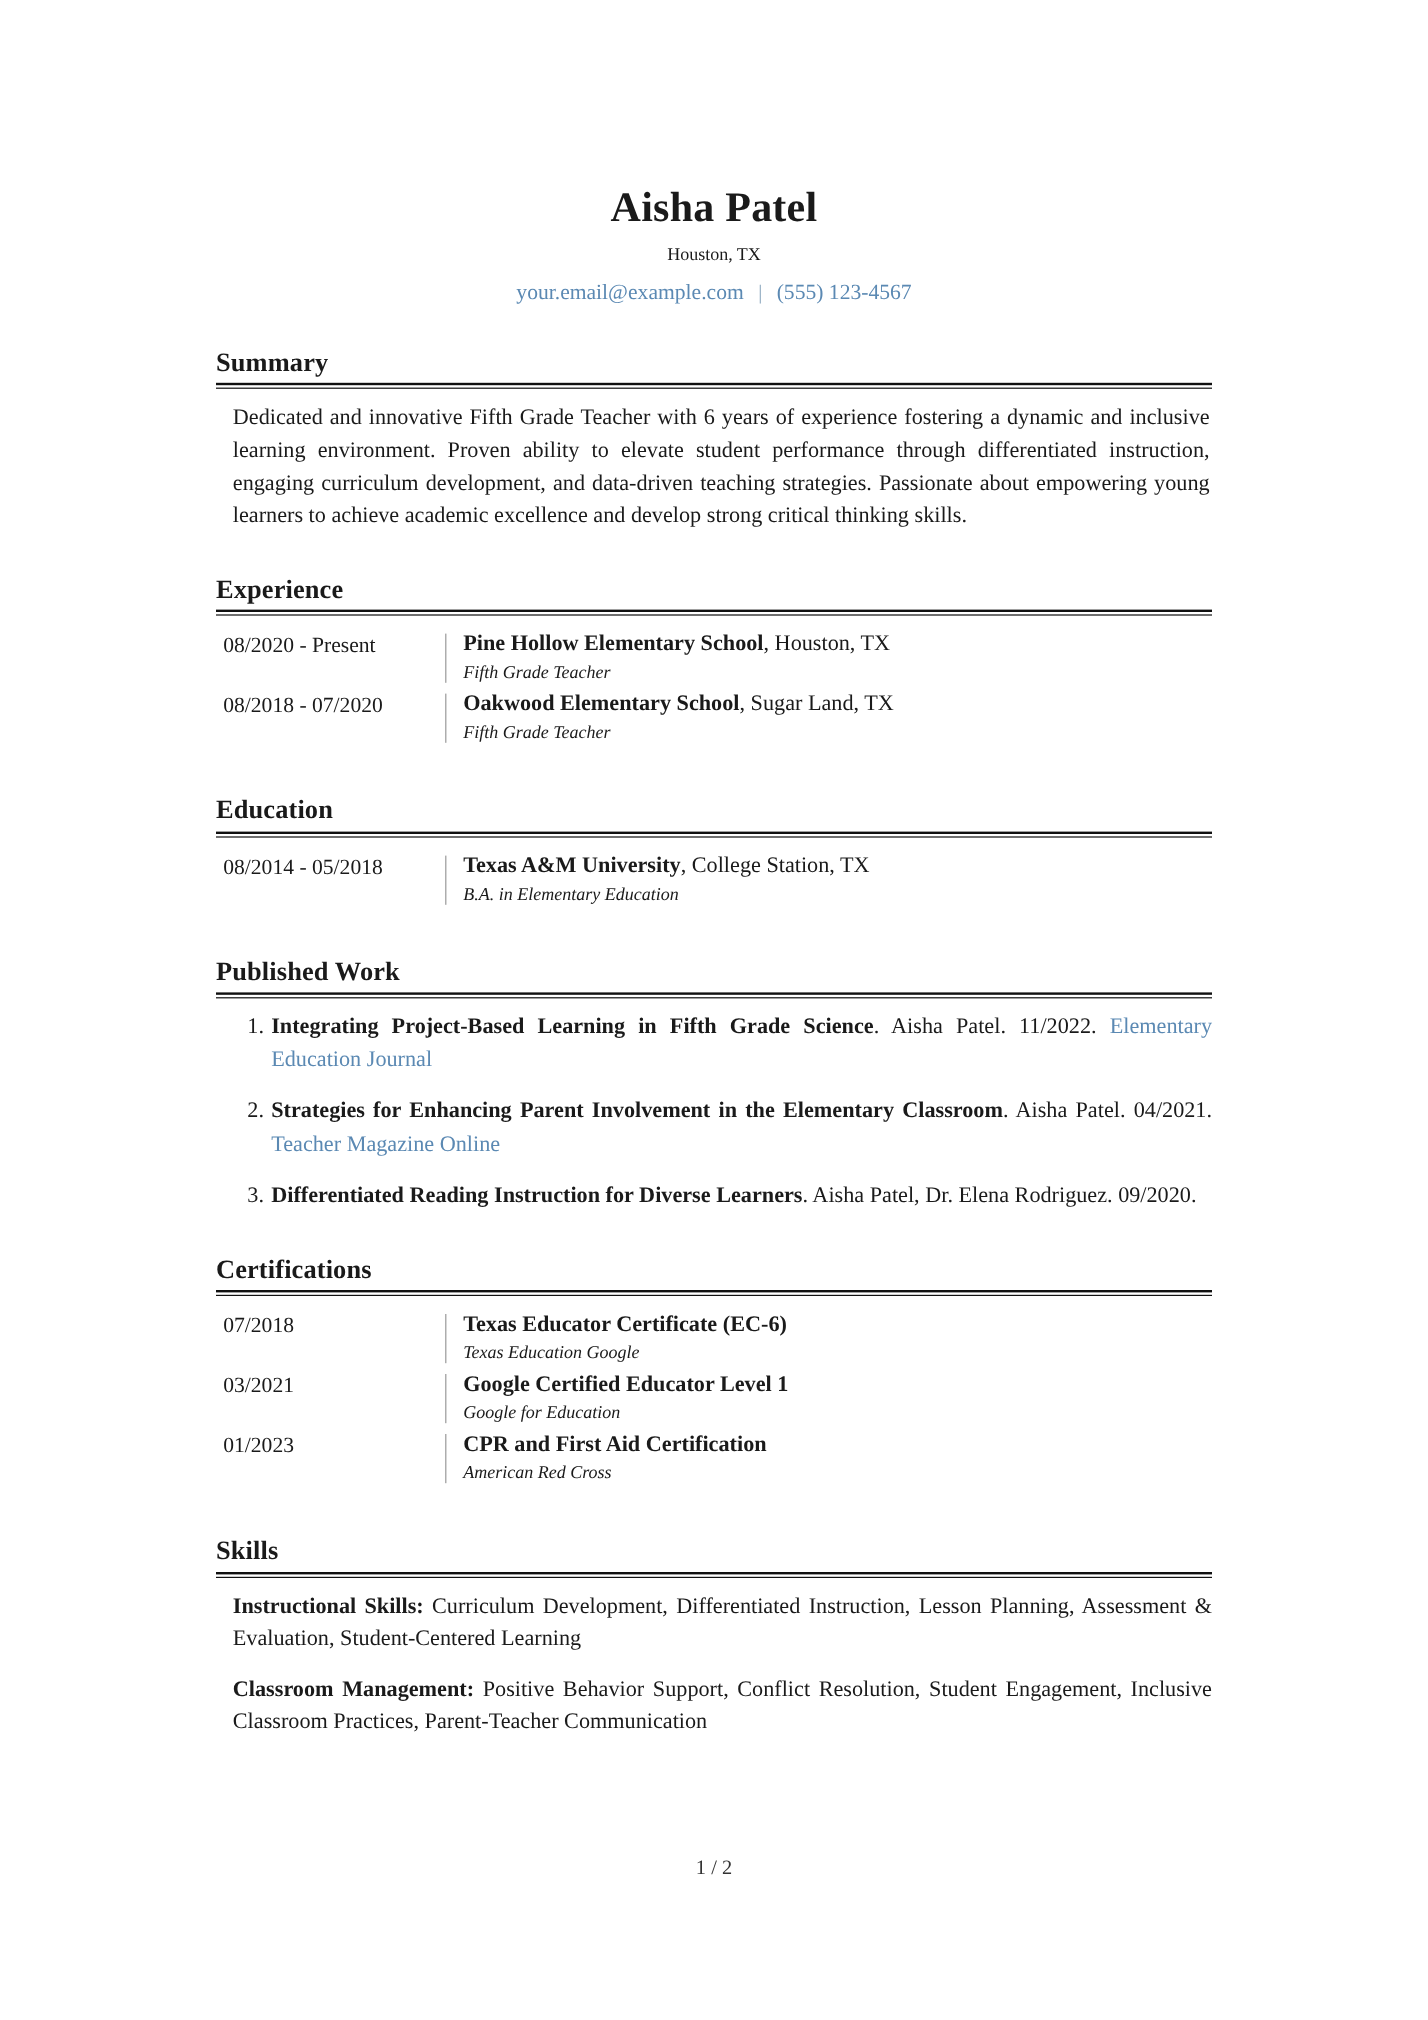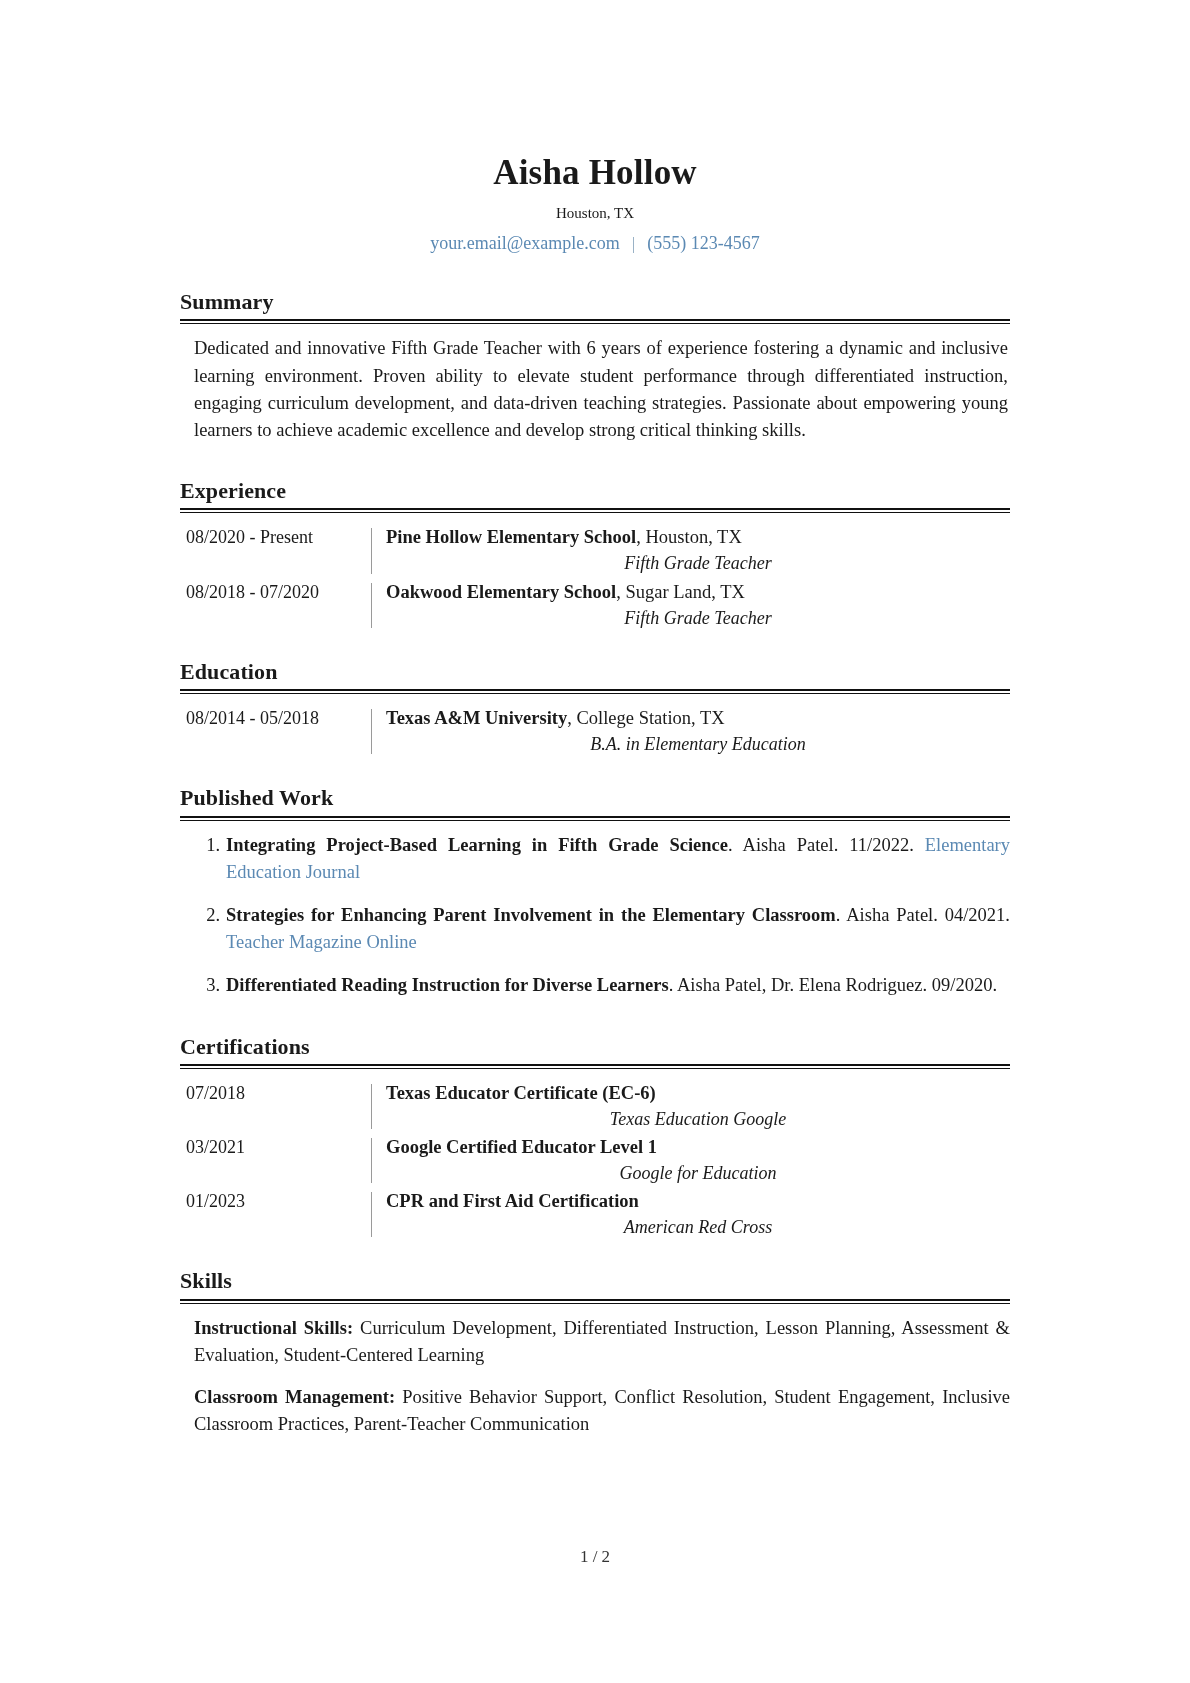--- a/index.html
+++ b/index.html
@@ -43,21 +43,21 @@
   }
   .hdr-contact .sep {
     color: #8aa6bd;
     padding: 0 12px;
     font-size: 17px;
   }
   .contact-link { color: #5b89b3; text-decoration: none; }
 
   
   .section { margin-top: 34px; }
-  .section.tight { margin-top: 28px; font-family: Liberation Serif, serif; }
+  .section.tight { margin-top: 40px; font-family: Liberation Serif, serif; }
   .sec-title {
     font-size: 22px;
     font-weight: bold;
     line-height: 1.15;
     padding-bottom: 5px;
     letter-spacing: .1px;
   }
   .sec-rule {
     border-top: 2.2px solid #111;
     border-bottom: 1px solid #111;
@@ -106,24 +106,23 @@
     padding-left: 14px;
     min-width: 0;
   }
   .entry-line1 {
     font-size: 18.5px;
     line-height: 1.46;
   }
   .entry-org { font-weight: bold; }
   .entry-loc { font-weight: normal; }
   .entry-line2 {
-    font-size: 18px;
+    font-size: 15px;
     font-style: italic;
     line-height: 1.4;
-    text-align: center;
   }
 
   
   .pubs {
     margin: 0;
     padding-left: 46px;
     list-style: none;
     counter-reset: pub;
   }
   .pub {
@@ -169,21 +168,21 @@
     font-size: 17px;
     color: #333;
   }
 </style>
 </head>
 <body>
 
 <div class="page">
 
   <div class="hdr">
-    <div class="hdr-name">Aisha Hollow</div>
+    <div class="hdr-name">Aisha Patel</div>
     <div class="hdr-location">Houston, TX</div>
     <div class="hdr-contact">
       <a class="contact-link" href="#">your.email@example.com</a><span class="sep">|</span><a class="contact-link" href="#">(555) 123-4567</a>
     </div>
   </div>
 
   <div class="section">
     <div class="sec-title">Summary</div>
     <div class="sec-rule"></div>
     <p class="para">Dedicated and innovative Fifth Grade Teacher with 6 years of experience fostering a dynamic and inclusive learning environment. Proven ability to elevate student performance through differentiated instruction, engaging curriculum development, and data-driven teaching strategies. Passionate about empowering young learners to achieve academic excellence and develop strong critical thinking skills.</p>

